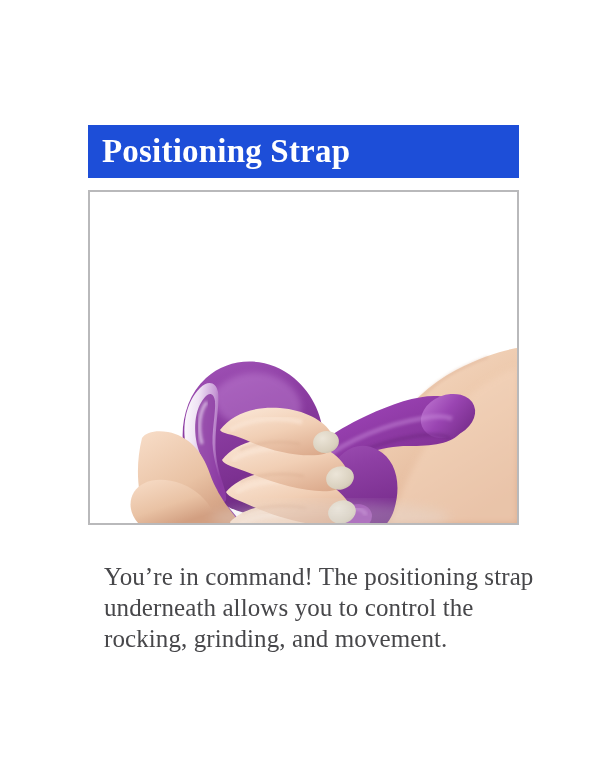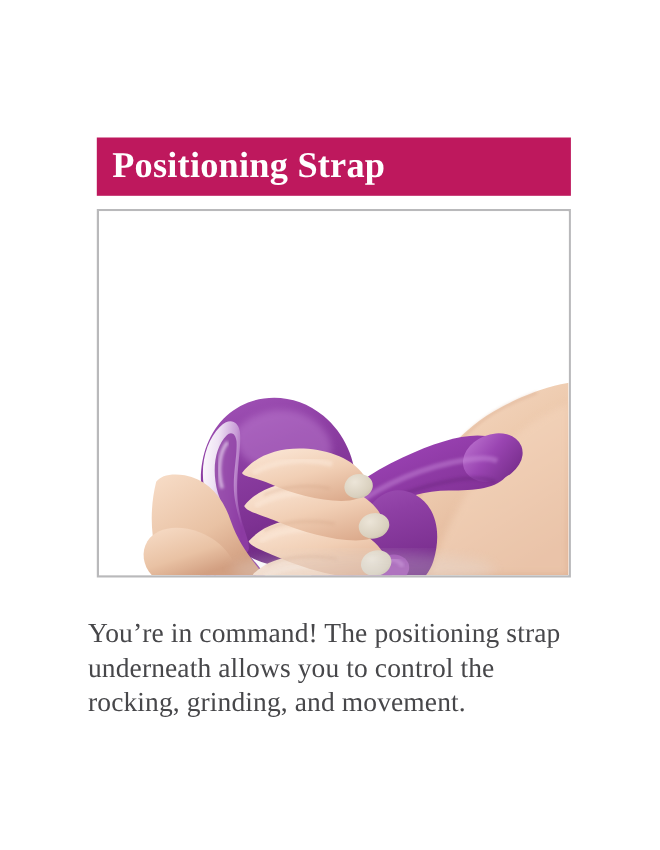--- a/index.html
+++ b/index.html
@@ -22,21 +22,21 @@
     background: #ffffff;
   }
 
   
   #title-banner {
     position: absolute;
     left: 88px;
     top: 125px;
     width: 431px;
     height: 53px;
-    background: #be185d;
+    background: #1d4ed8;
     display: flex;
     align-items: center;
   }
   #title-text {
     color: #ffffff;
     font-family: "Liberation Serif", serif;
     font-weight: bold;
     font-size: 33px;
     line-height: 1;
     letter-spacing: 0.2px;
@@ -61,21 +61,21 @@
     inset: 0;
     background: #ffffff;
   }
 
   
   .art { position:absolute; left:0; top:0; width:100%; height:100%; }
 
   
   #caption {
     position: absolute;
-    left: 80px;
+    left: 104px;
     top: 536px;
     width: 436px;
     color: #47474a;
     font-family: "Liberation Serif", serif;
     font-size: 25px;
     line-height: 31px;
     letter-spacing: 0.1px;
   }
 </style>
 </head>

